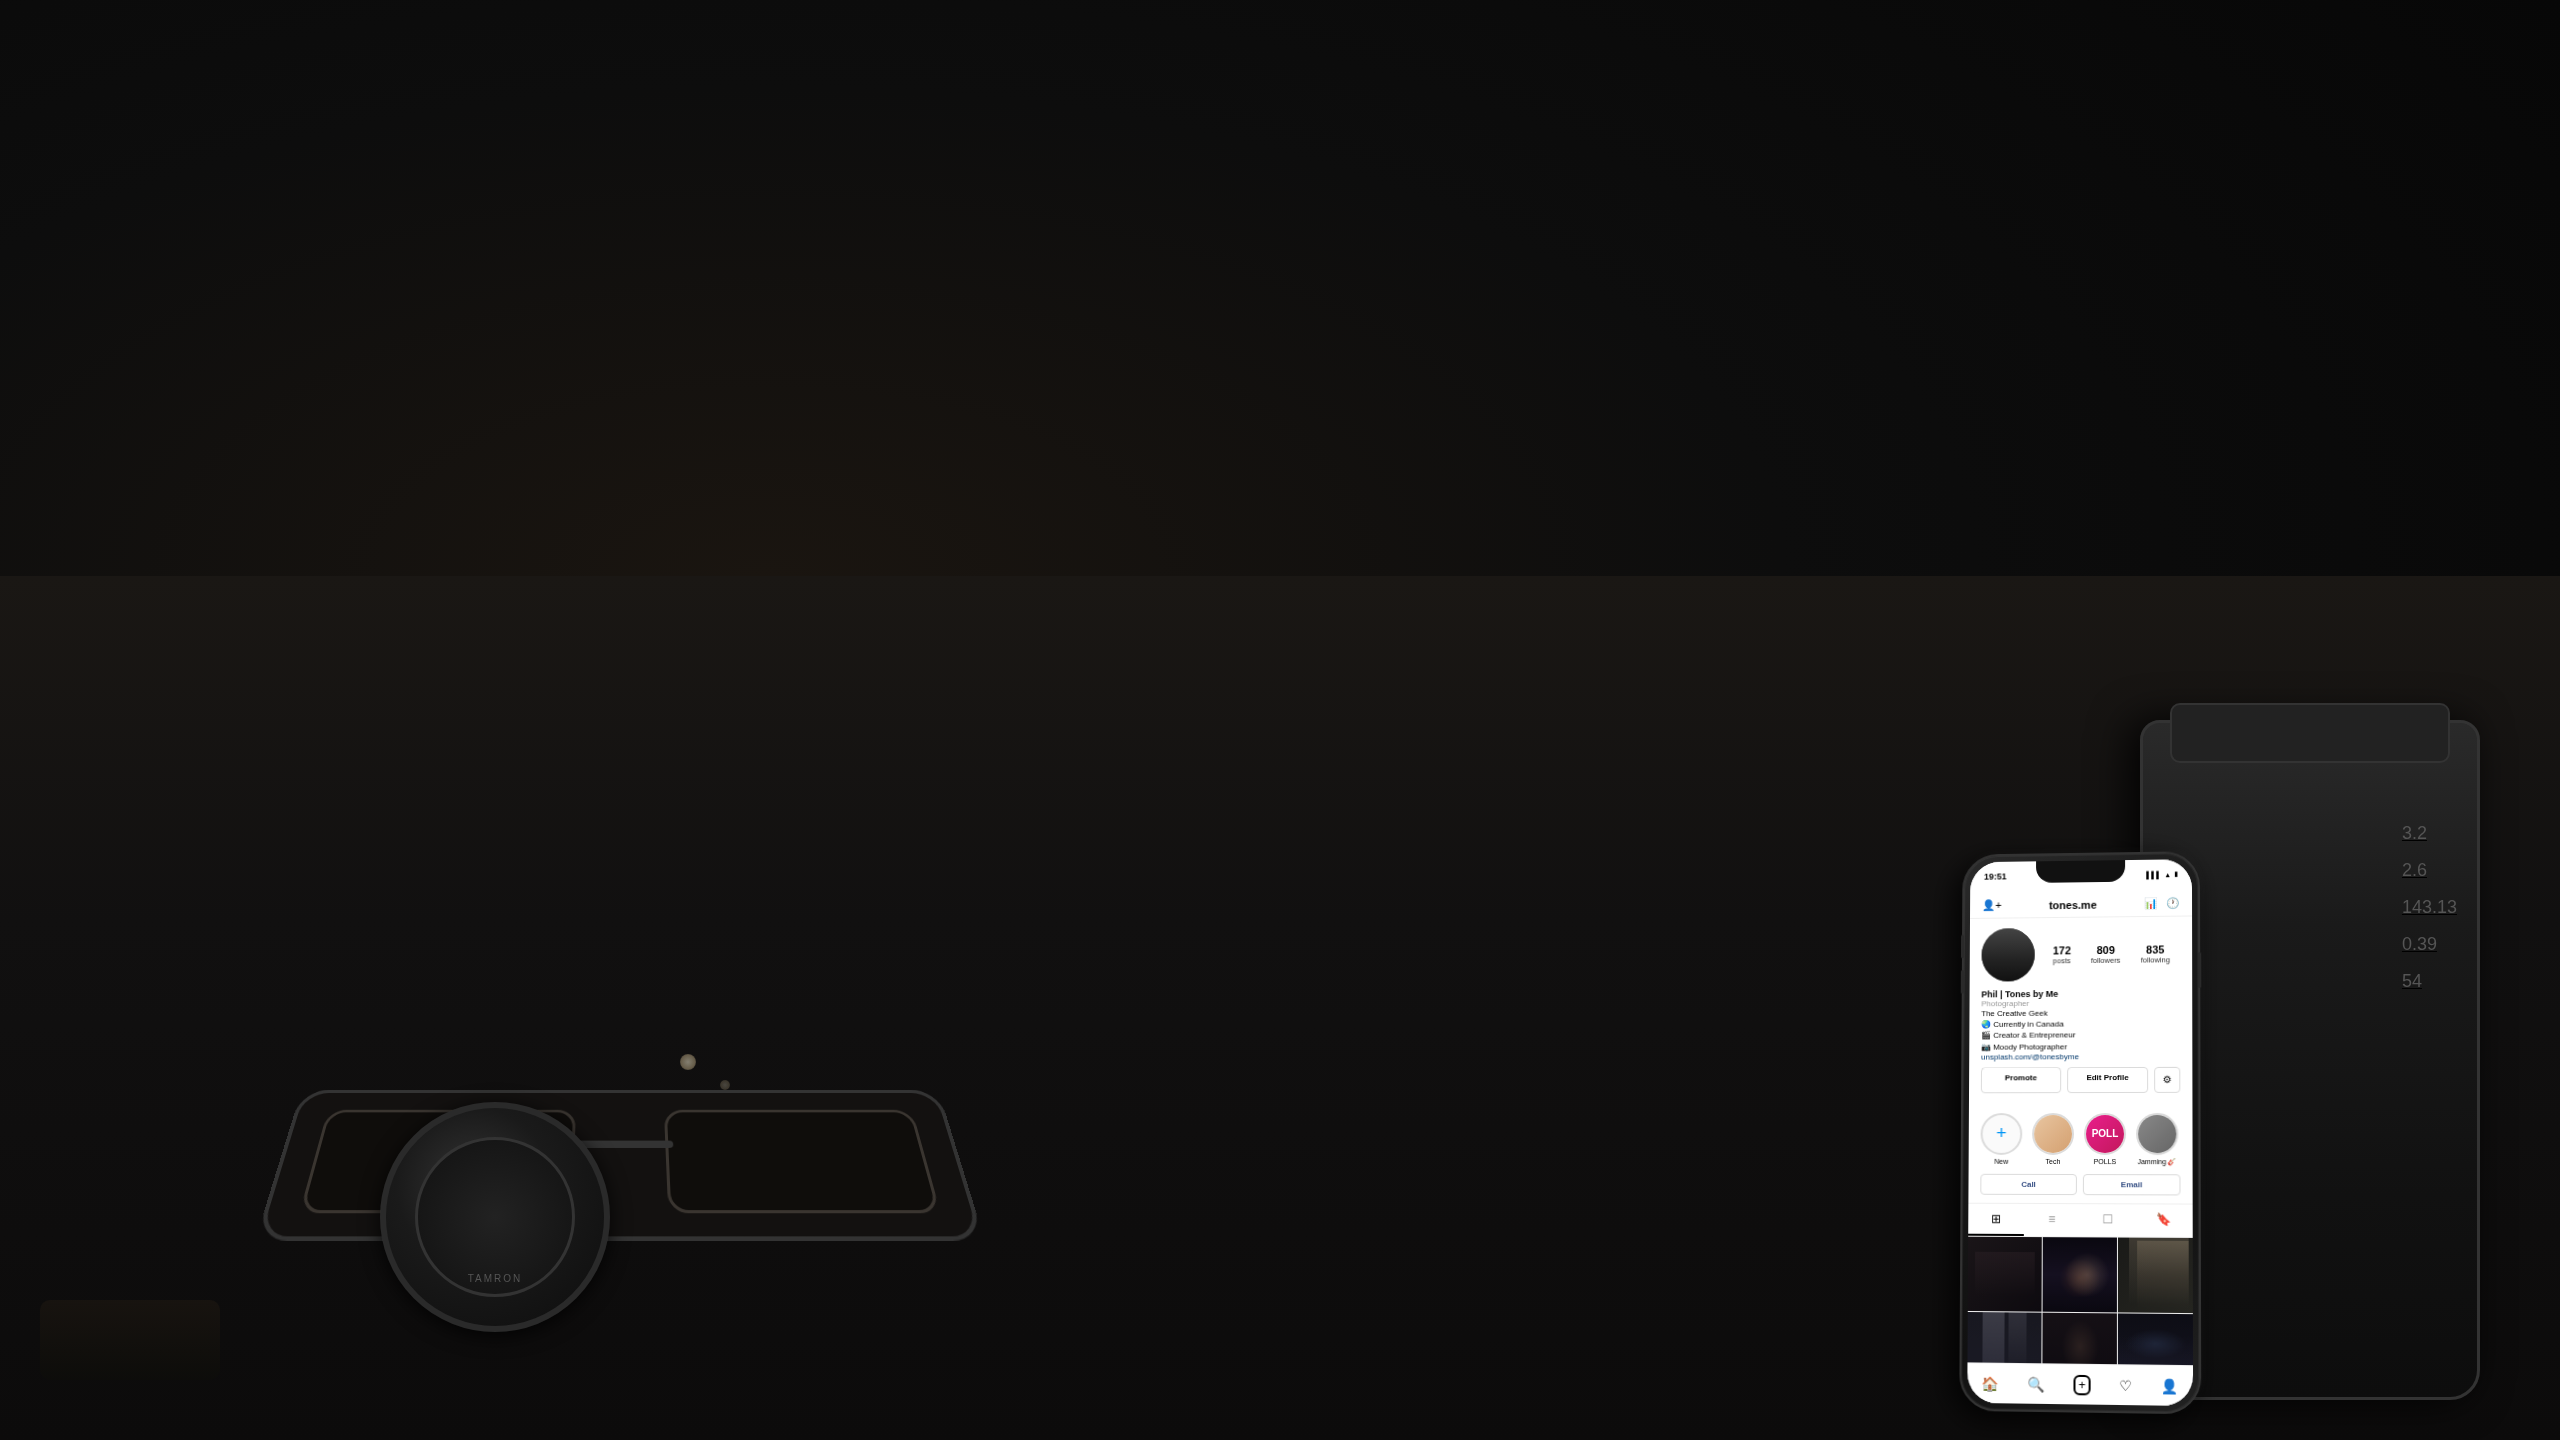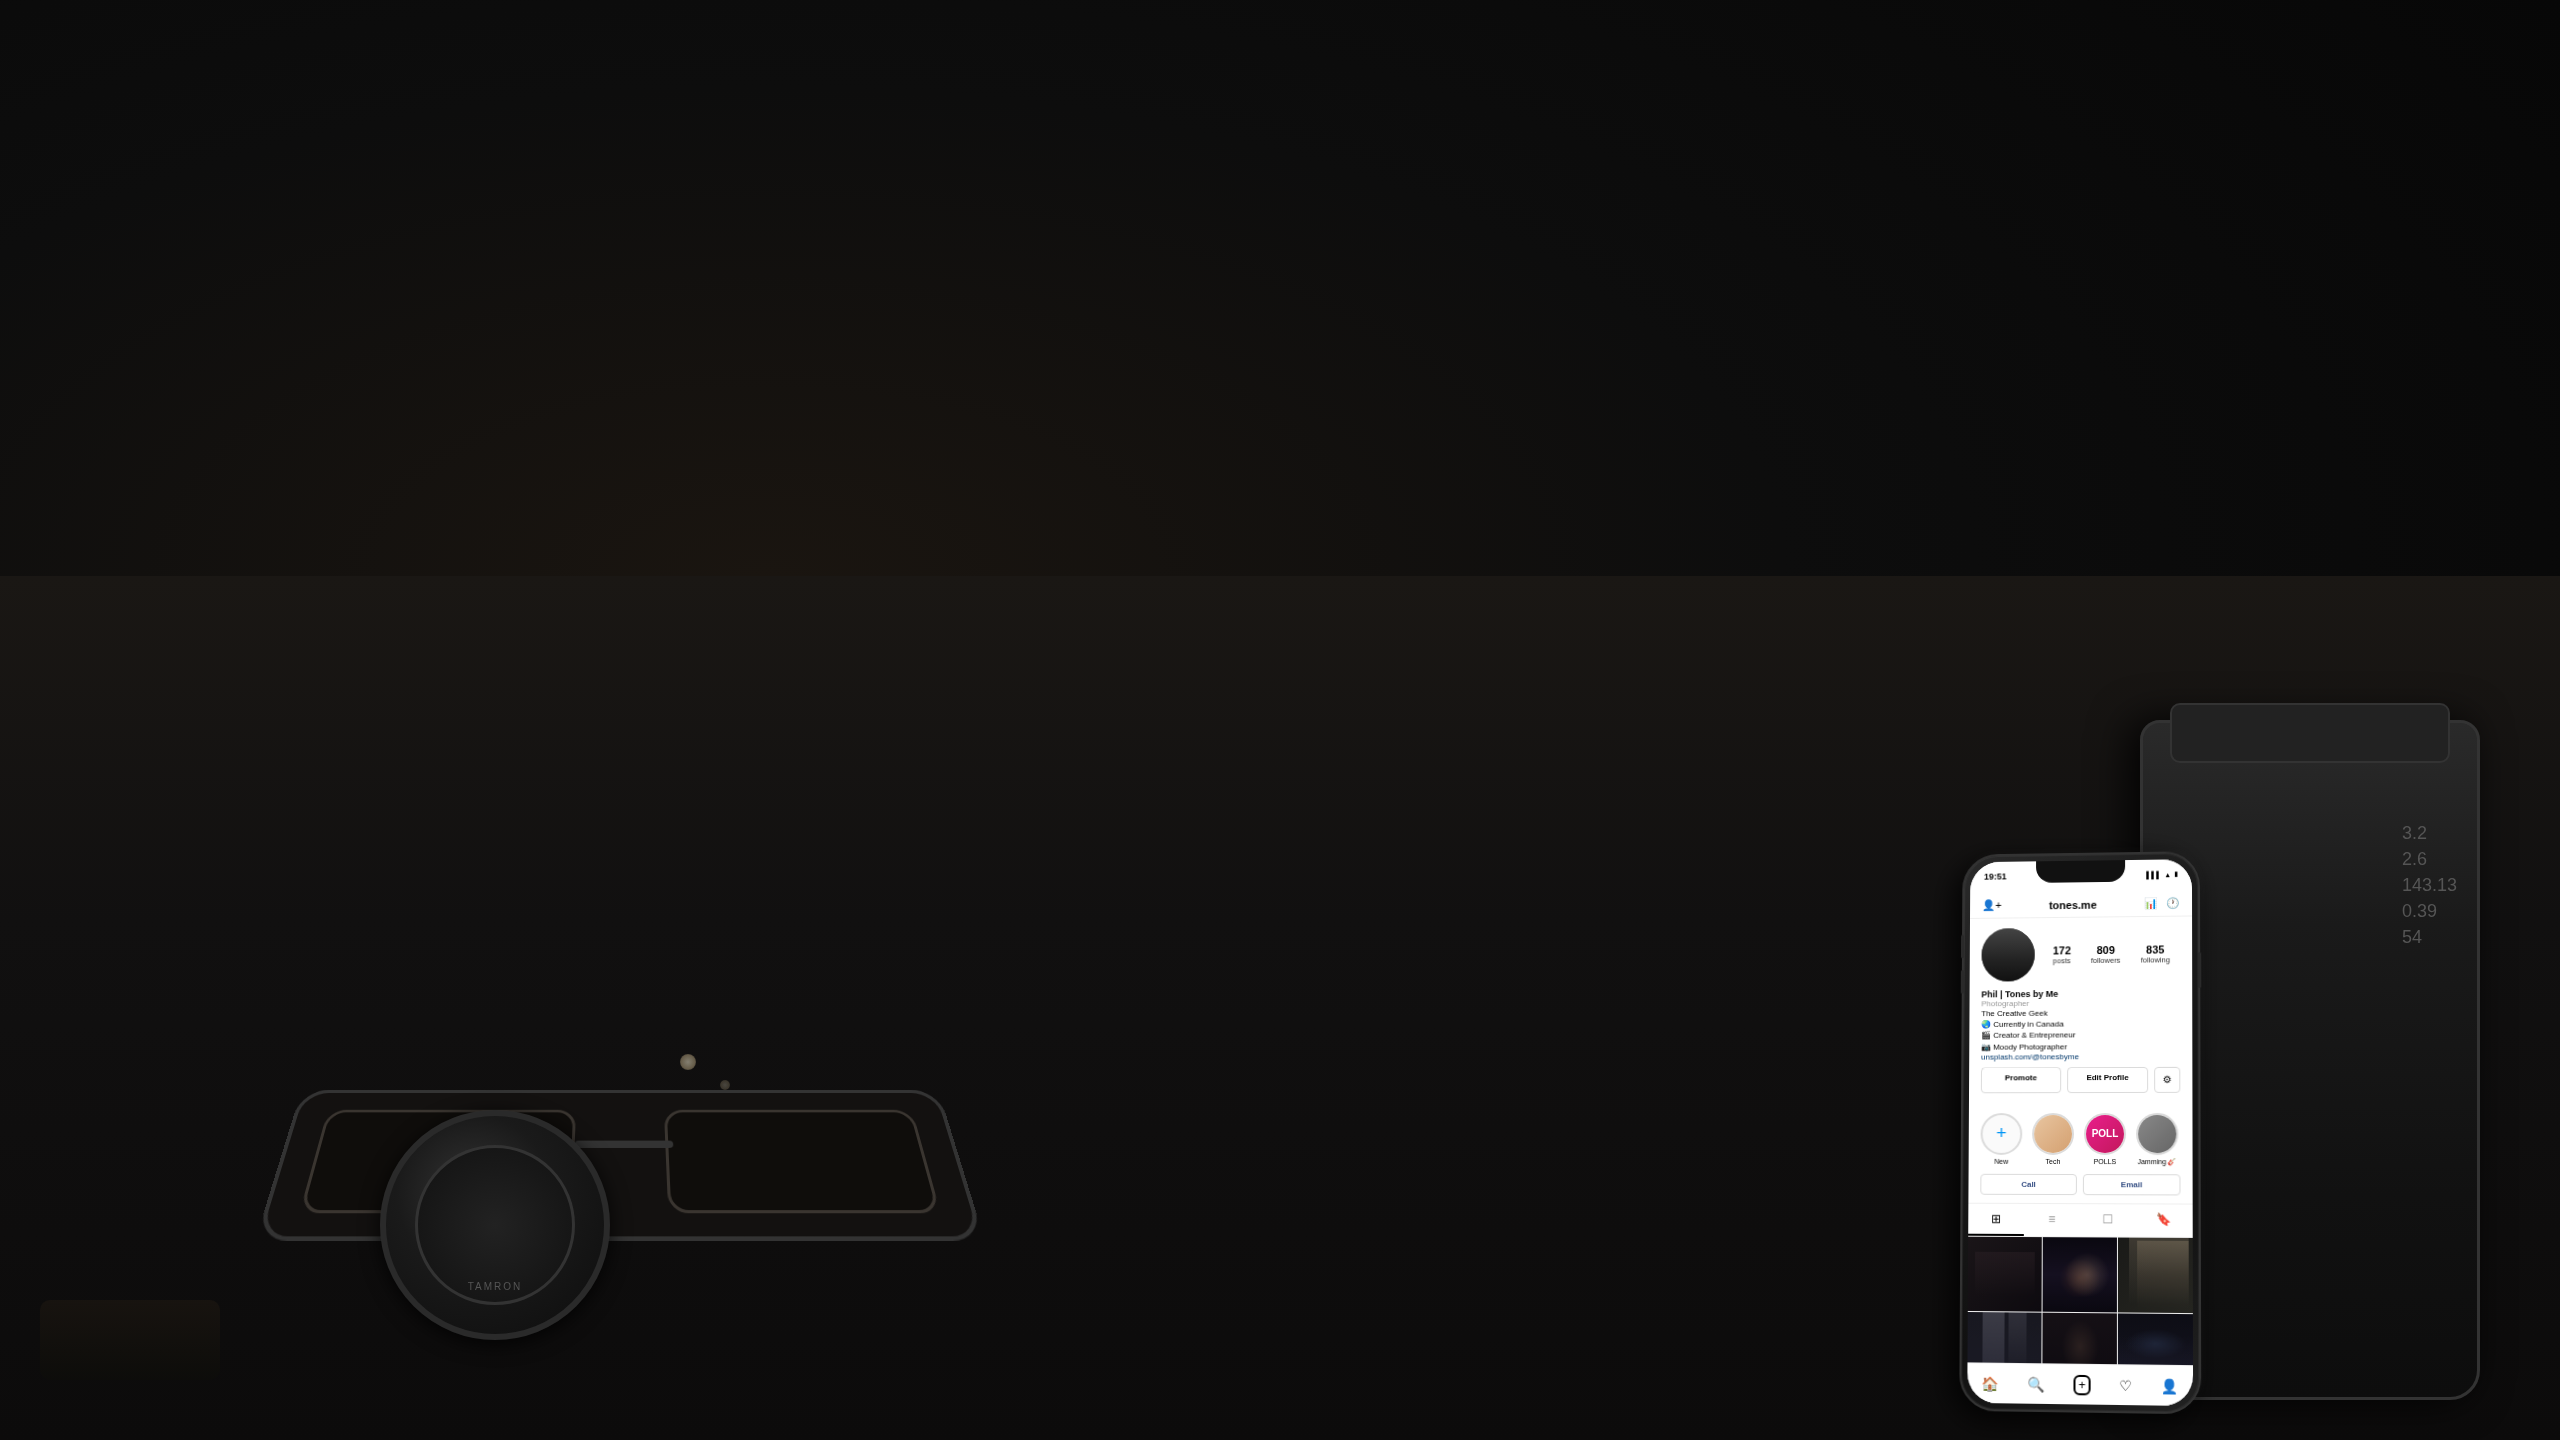--- a/index.html
+++ b/index.html
@@ -75,21 +75,21 @@
       top: 55px;
       width: 100px;
       height: 8px;
       background: #333;
       border-radius: 4px;
     }
 
     
     .lens-cap {
       position: absolute;
-      bottom: 100px;
+      bottom: 108px;
       left: 380px;
       width: 230px;
       height: 230px;
       border-radius: 50%;
       background: radial-gradient(circle at 40% 35%, #333 0%, #1a1a1a 40%, #0d0d0d 100%);
       border: 6px solid #2a2a2a;
       box-shadow: 0 4px 20px rgba(0,0,0,0.8);
       margin-top: 18px;
     }
     .lens-cap-inner {
@@ -136,21 +136,22 @@
       background: #222;
       border-radius: 10px;
       border: 2px solid #333;
     }
     .big-lens-markings {
       position: absolute;
       top: 100px;
       right: 20px;
       display: flex;
       flex-direction: column;
-      gap: 5px;
+      gap: 16px;
+      text-decoration: underline;
     }
     .lens-mark {
       font-size: 18px;
       color: #555;
       font-weight: 300;
     }
 
     
     .phone-container {
       position: absolute;

